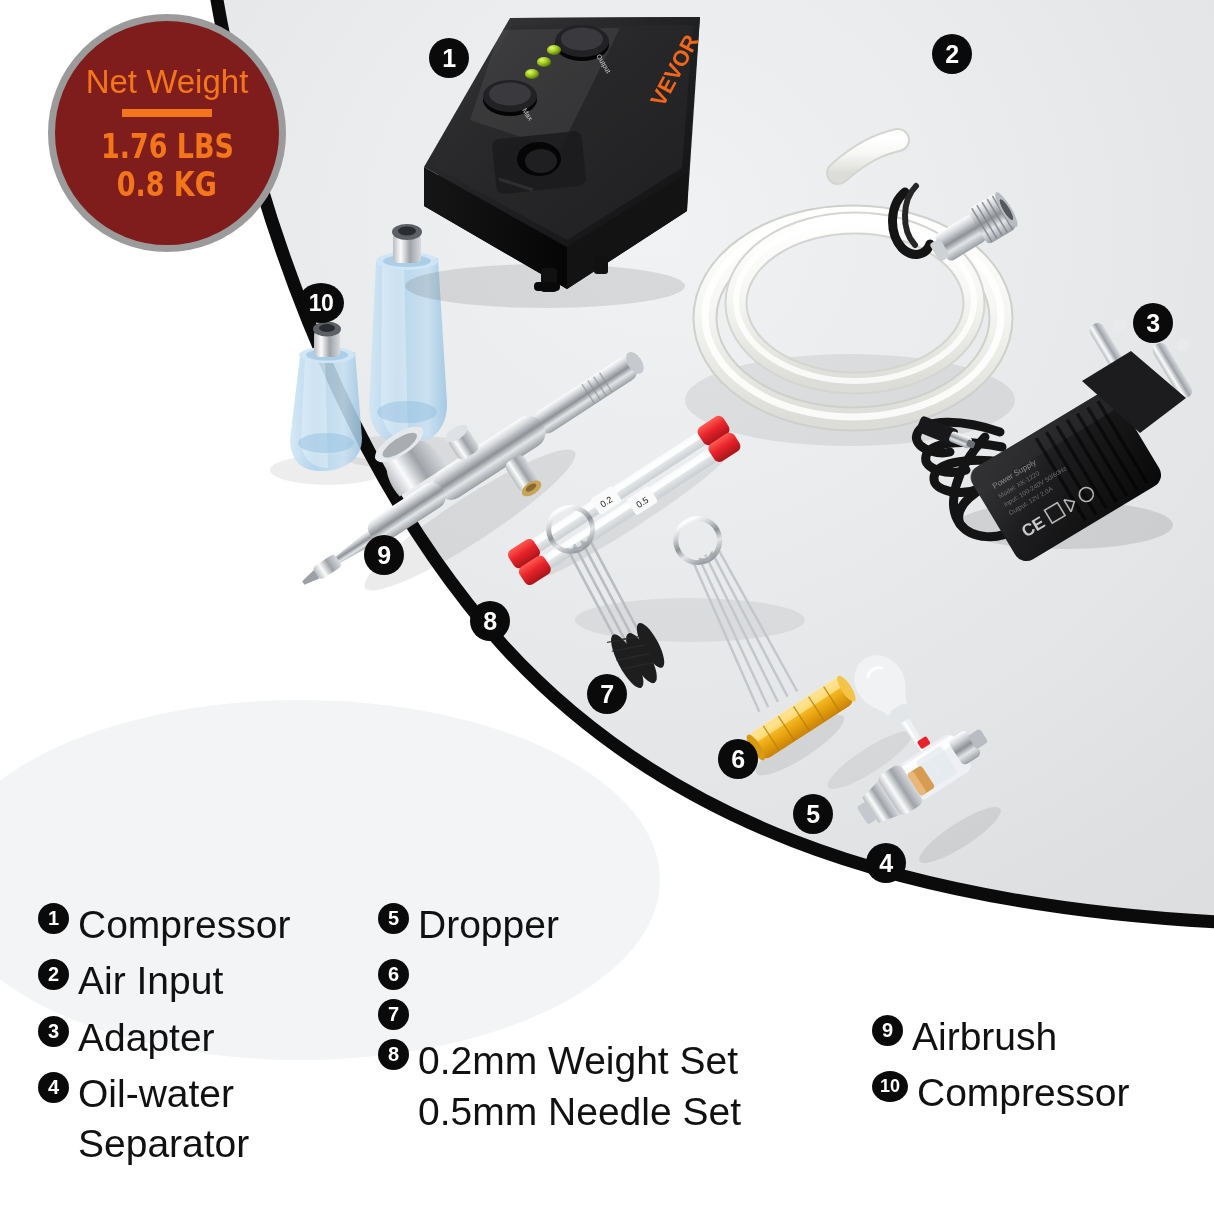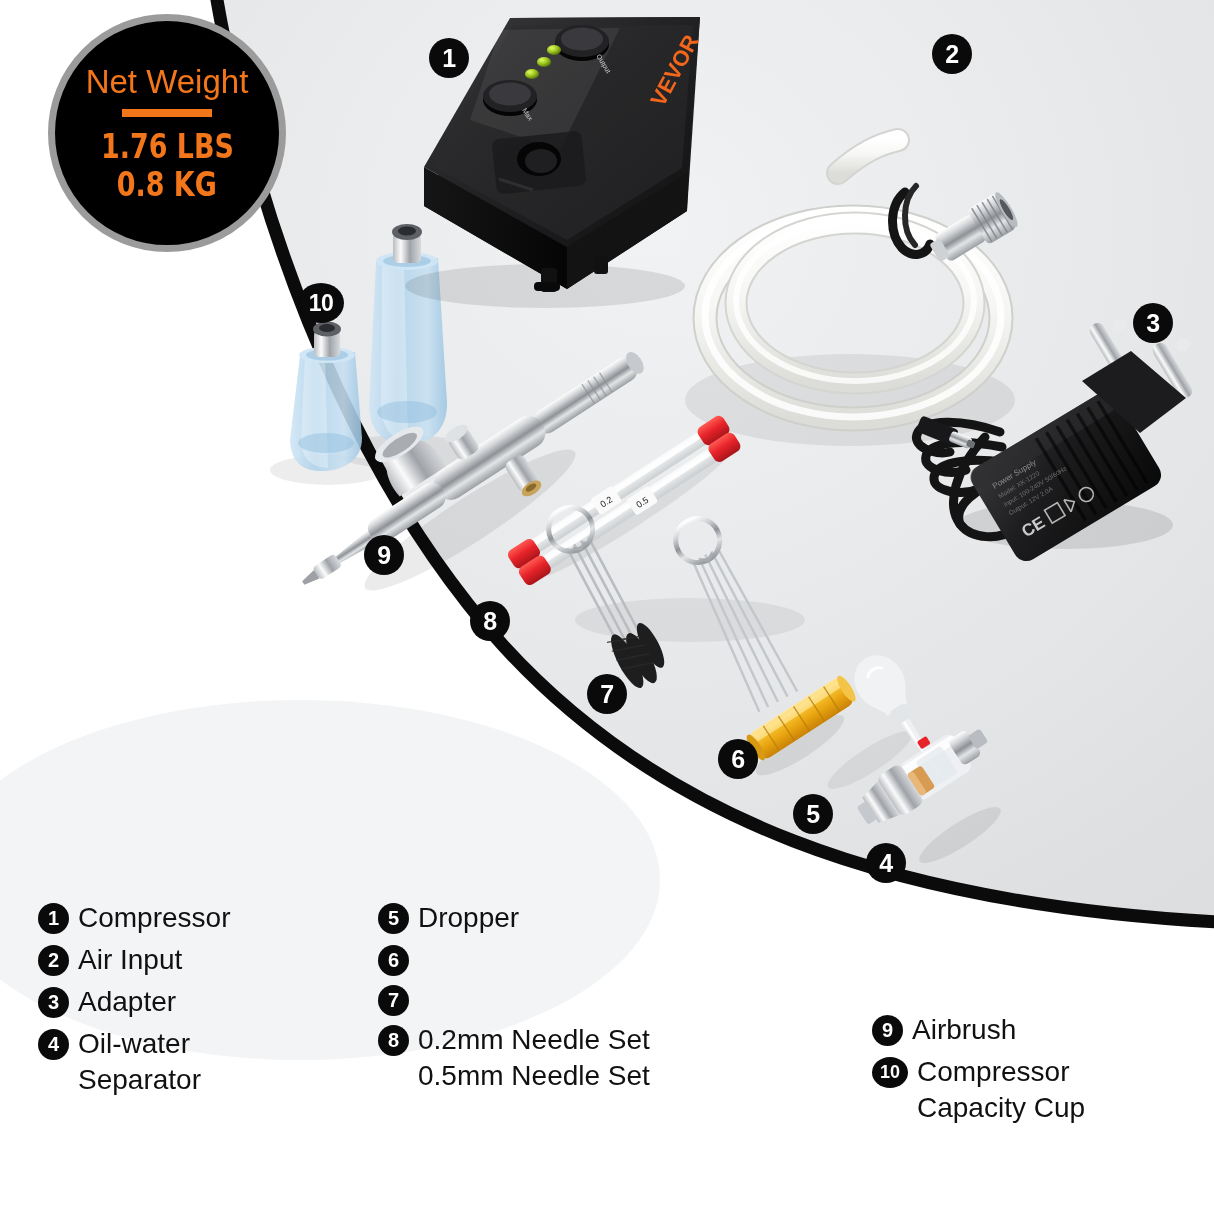--- a/index.html
+++ b/index.html
@@ -29,21 +29,21 @@
   }
 
   
   .cb{width:40px;height:40px;font-size:25px;}
   .cb.b10{width:46px;height:40px;font-size:23px;border-radius:50%;}
 
   
   #netweight{
     position:absolute;left:48px;top:14px;width:238px;height:238px;
     border-radius:50%;
-    background:#000000;
+    background:#7f1d1d;
     border:7px solid #9b9b9b;
     box-sizing:border-box;
     z-index:60;
     display:flex;flex-direction:column;align-items:center;justify-content:center;
   }
   #nw-title{
     color:#f4761b;font-size:33px;font-weight:normal;margin:0 0 8px 0;letter-spacing:0px;
   }
   #nw-rule{width:90px;height:8px;background:#f4761b;margin:0 0 10px 0;}
   #nw-lbs,#nw-kg{
@@ -70,21 +70,21 @@
   #col2{left:378px;width:450px;}
   #col3{left:872px;top:112px;width:340px;}
   .leg-item{display:flex;align-items:flex-start;margin-bottom:6px;}
   .leg-badge{
     flex:0 0 auto;background:#0a0a0a;color:#fff;border-radius:50%;
     width:31px;height:31px;font-size:20px;font-weight:bold;
     display:flex;align-items:center;justify-content:center;margin-top:3px;
   }
   .leg-badge.ten{width:36px;height:31px;font-size:18px;}
   .leg-text{
-    margin-left:9px;font-size:28px;color:#111111;line-height:1.29;
+    margin-left:9px;font-size:39px;color:#111111;line-height:1.29;
     font-family:"Liberation Sans",sans-serif;
   }
   .leg-text .l2{display:block;}
 </style>
 </head>
 <body>
 
 <div id="stage">
 
   <svg class="bg-svg" viewBox="0 0 1214 1214">
@@ -517,34 +517,33 @@
       </div>
       <div class="leg-item">
         <div class="leg-badge">6</div>
       </div>
       <div class="leg-item">
         <div class="leg-badge">7</div>
       </div>
       <div class="leg-item">
         <div class="leg-badge">8</div>
         <div class="leg-text">
-          <span>0.2mm Needle Set</span>
+          <span>0.2mm Weight Set</span>
           <span class="l2">0.5mm Needle Set</span>
         </div>
       </div>
     </div>
 
     <div class="leg-col" id="col3">
       <div class="leg-item">
         <div class="leg-badge">9</div>
         <div class="leg-text">Airbrush</div>
       </div>
       <div class="leg-item">
         <div class="leg-badge ten">10</div>
         <div class="leg-text">
           <span>Compressor</span>
-          <span class="l2">Capacity Cup</span>
         </div>
       </div>
     </div>
 
   </div>
 </div>
 
 </body></html>

